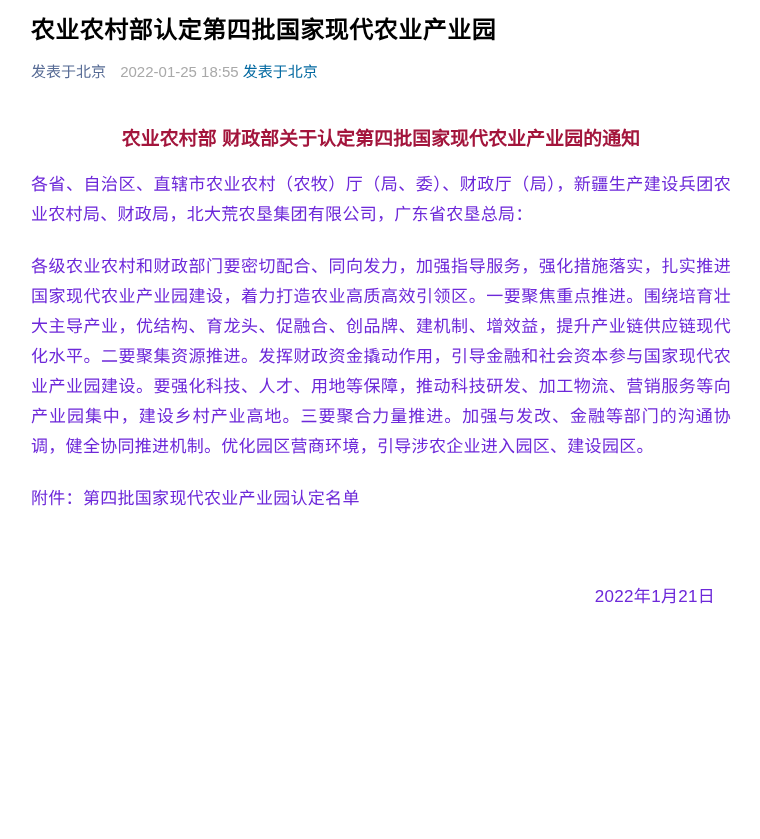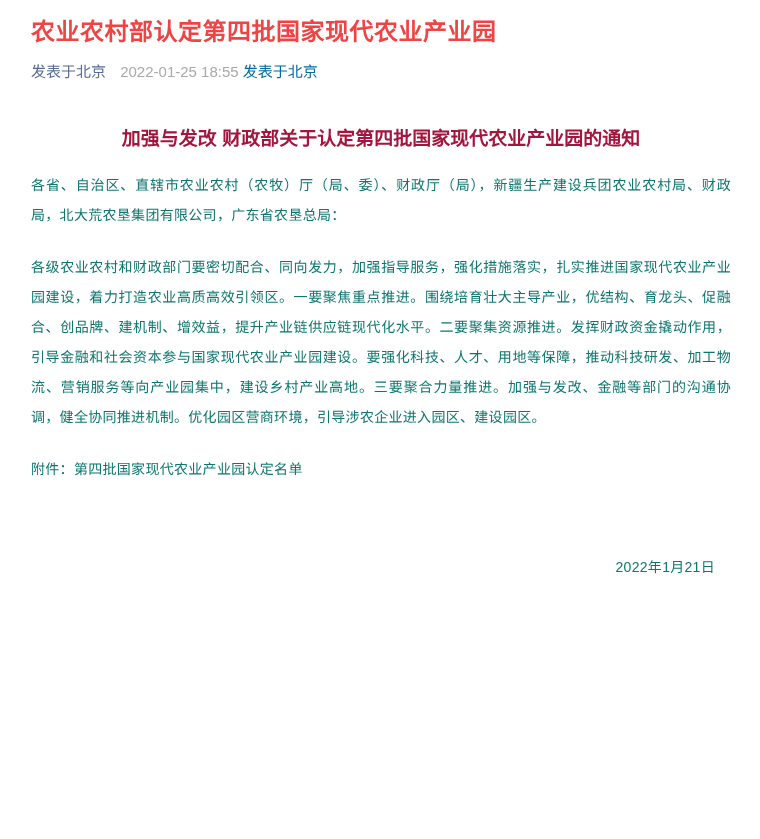--- a/index.html
+++ b/index.html
@@ -16,22 +16,23 @@
   .page {
     box-sizing: border-box;
     width: 760px;
     padding: 16px 29px 10px 31px;
   }
   .article-title {
     margin: 0 0 13px 0;
     font-size: 24px;
     line-height: 32px;
     font-weight: 700;
-    color: #ef4444;
+    color: #000000;
     letter-spacing: 0.5px;
+    font-family: Liberation Mono, monospace;
   }
   .byline {
     margin: 0 0 43px 0;
     font-size: 15px;
     line-height: 21px;
     white-space: nowrap;
   }
   .byline .account {
     color: #576b95;
     margin-right: 10px;
@@ -46,23 +47,23 @@
   .notice-title {
     margin: 0 0 18px 0;
     font-size: 19px;
     line-height: 27px;
     font-weight: 700;
     color: #a3153c;
     text-align: center;
   }
   .content p {
     margin: 0 0 22px 0;
-    font-size: 14px;
+    font-size: 17px;
     line-height: 30px;
-    color: #0f766e;
+    color: #6d28d9;
     text-align: justify;
     letter-spacing: 0.3px;
   }
   .signature {
     margin-top: 68px;
     padding-right: 16px;
     text-align: right;
   }
   .signature p {
     margin: 0;
@@ -77,21 +78,21 @@
   <h1 class="article-title">农业农村部认定第四批国家现代农业产业园</h1>
 
   <div class="byline">
     <span class="account">发表于北京</span>
     <span class="time">2022-01-25 18:55</span>
     <span class="loc">发表于北京</span>
   </div>
 
   <div class="content">
 
-    <h2 class="notice-title">加强与发改 财政部关于认定第四批国家现代农业产业园的通知</h2>
+    <h2 class="notice-title">农业农村部 财政部关于认定第四批国家现代农业产业园的通知</h2>
 
     <p>各省、自治区、直辖市农业农村（农牧）厅（局、委）、财政厅（局），新疆生产建设兵团农业农村局、财政局，北大荒农垦集团有限公司，广东省农垦总局：</p>
 
 
     <p>各级农业农村和财政部门要密切配合、同向发力，加强指导服务，强化措施落实，扎实推进国家现代农业产业园建设，着力打造农业高质高效引领区。一要聚焦重点推进。围绕培育壮大主导产业，优结构、育龙头、促融合、创品牌、建机制、增效益，提升产业链供应链现代化水平。二要聚集资源推进。发挥财政资金撬动作用，引导金融和社会资本参与国家现代农业产业园建设。要强化科技、人才、用地等保障，推动科技研发、加工物流、营销服务等向产业园集中，建设乡村产业高地。三要聚合力量推进。加强与发改、金融等部门的沟通协调，健全协同推进机制。优化园区营商环境，引导涉农企业进入园区、建设园区。</p>
 
     <p>附件：第四批国家现代农业产业园认定名单</p>
 
     <div class="signature">
       <p>2022年1月21日</p>

